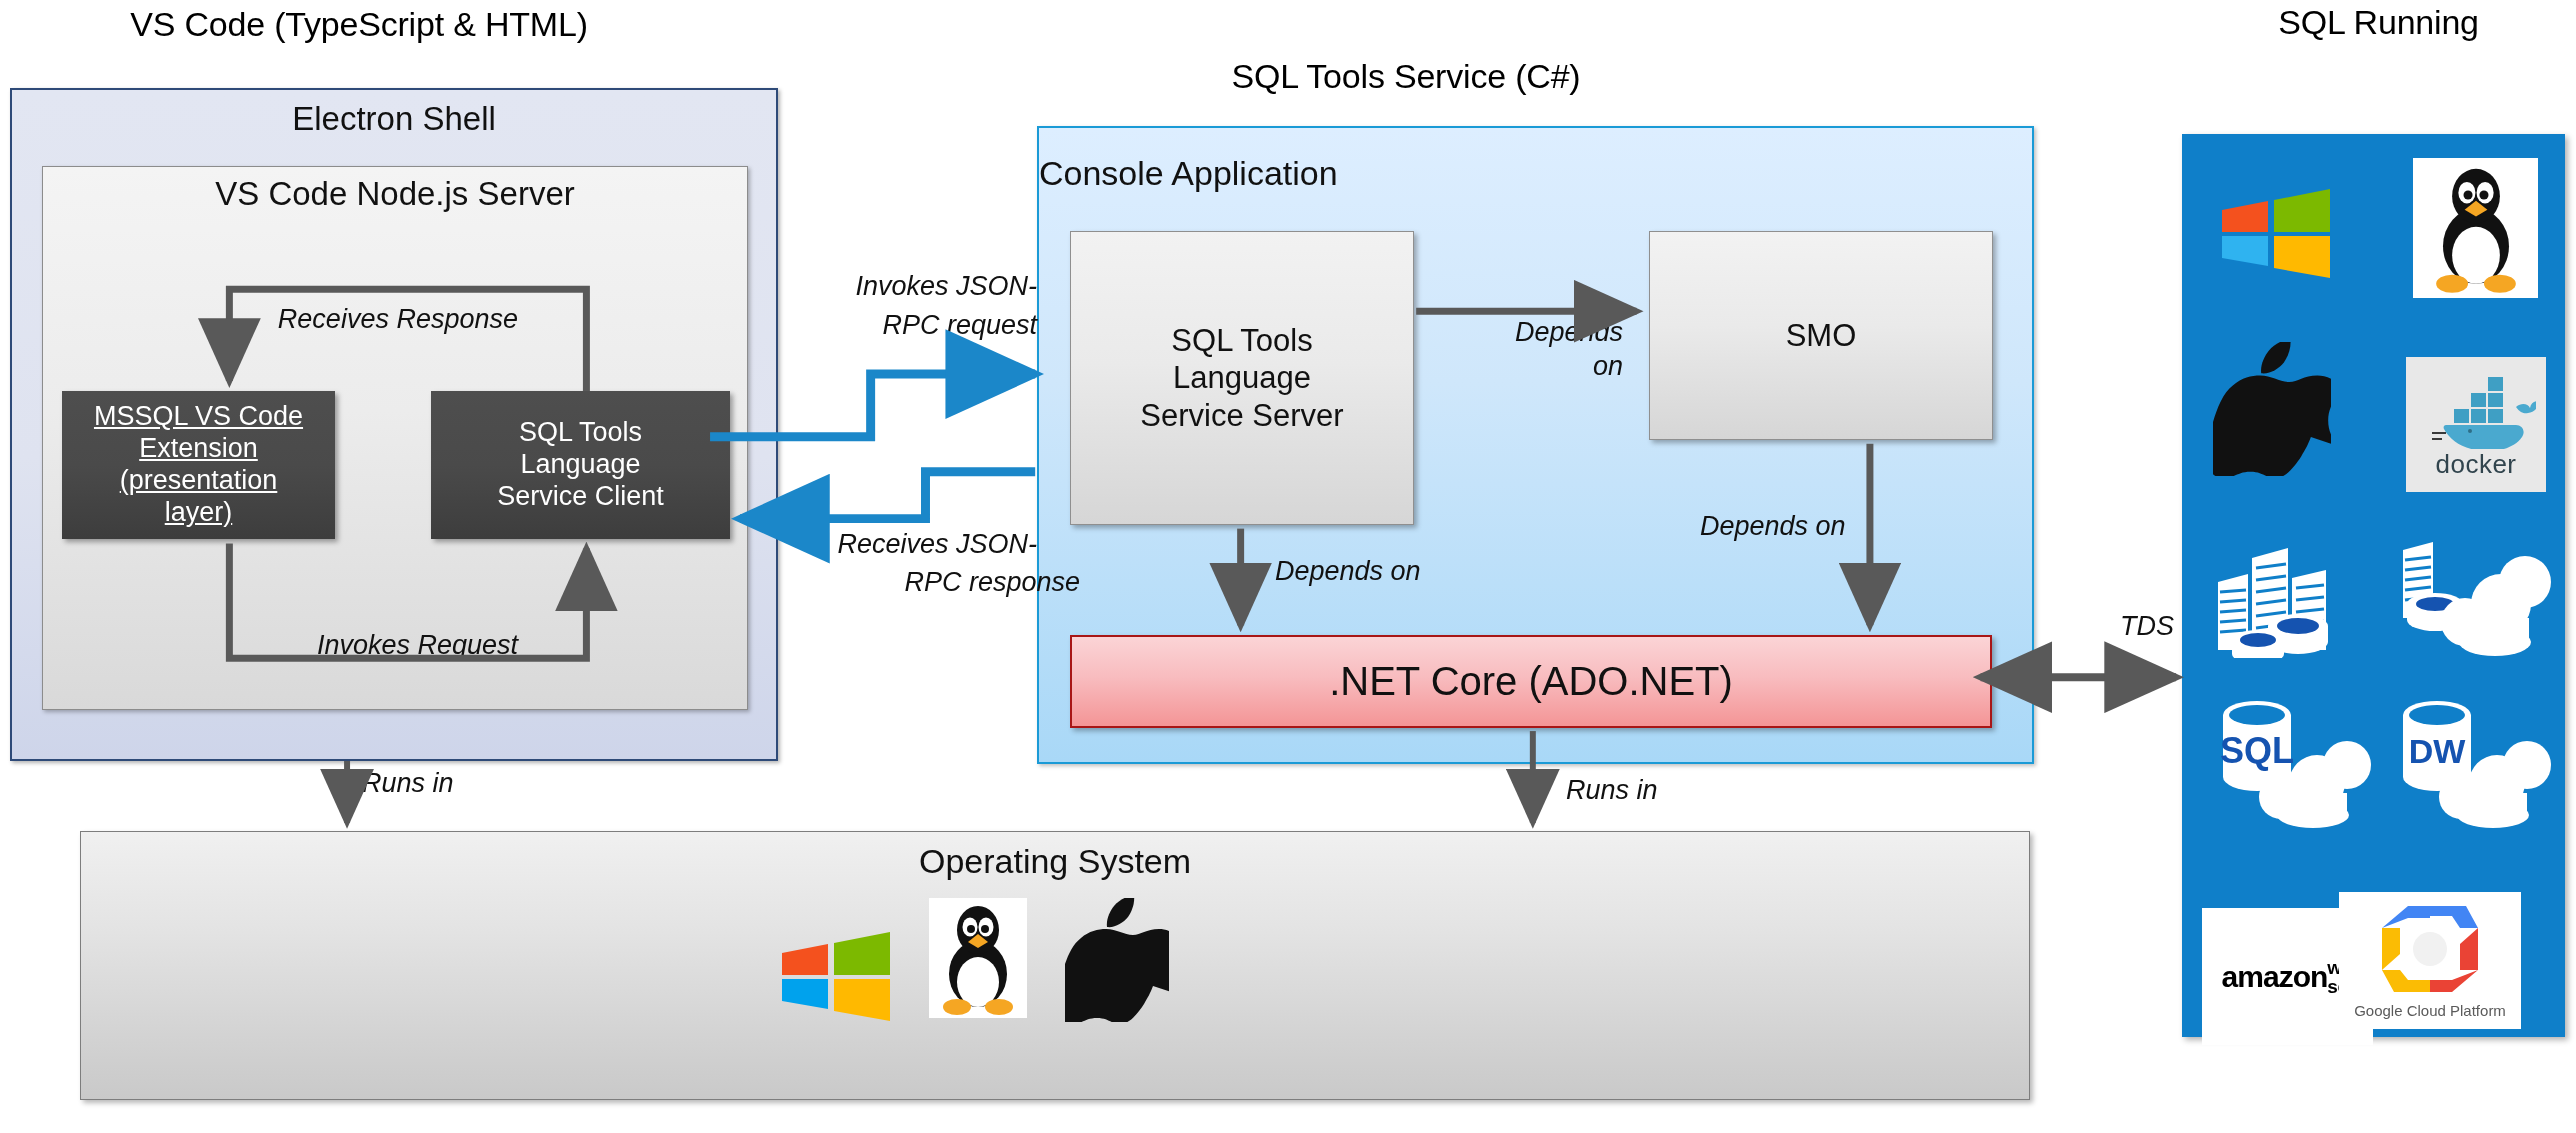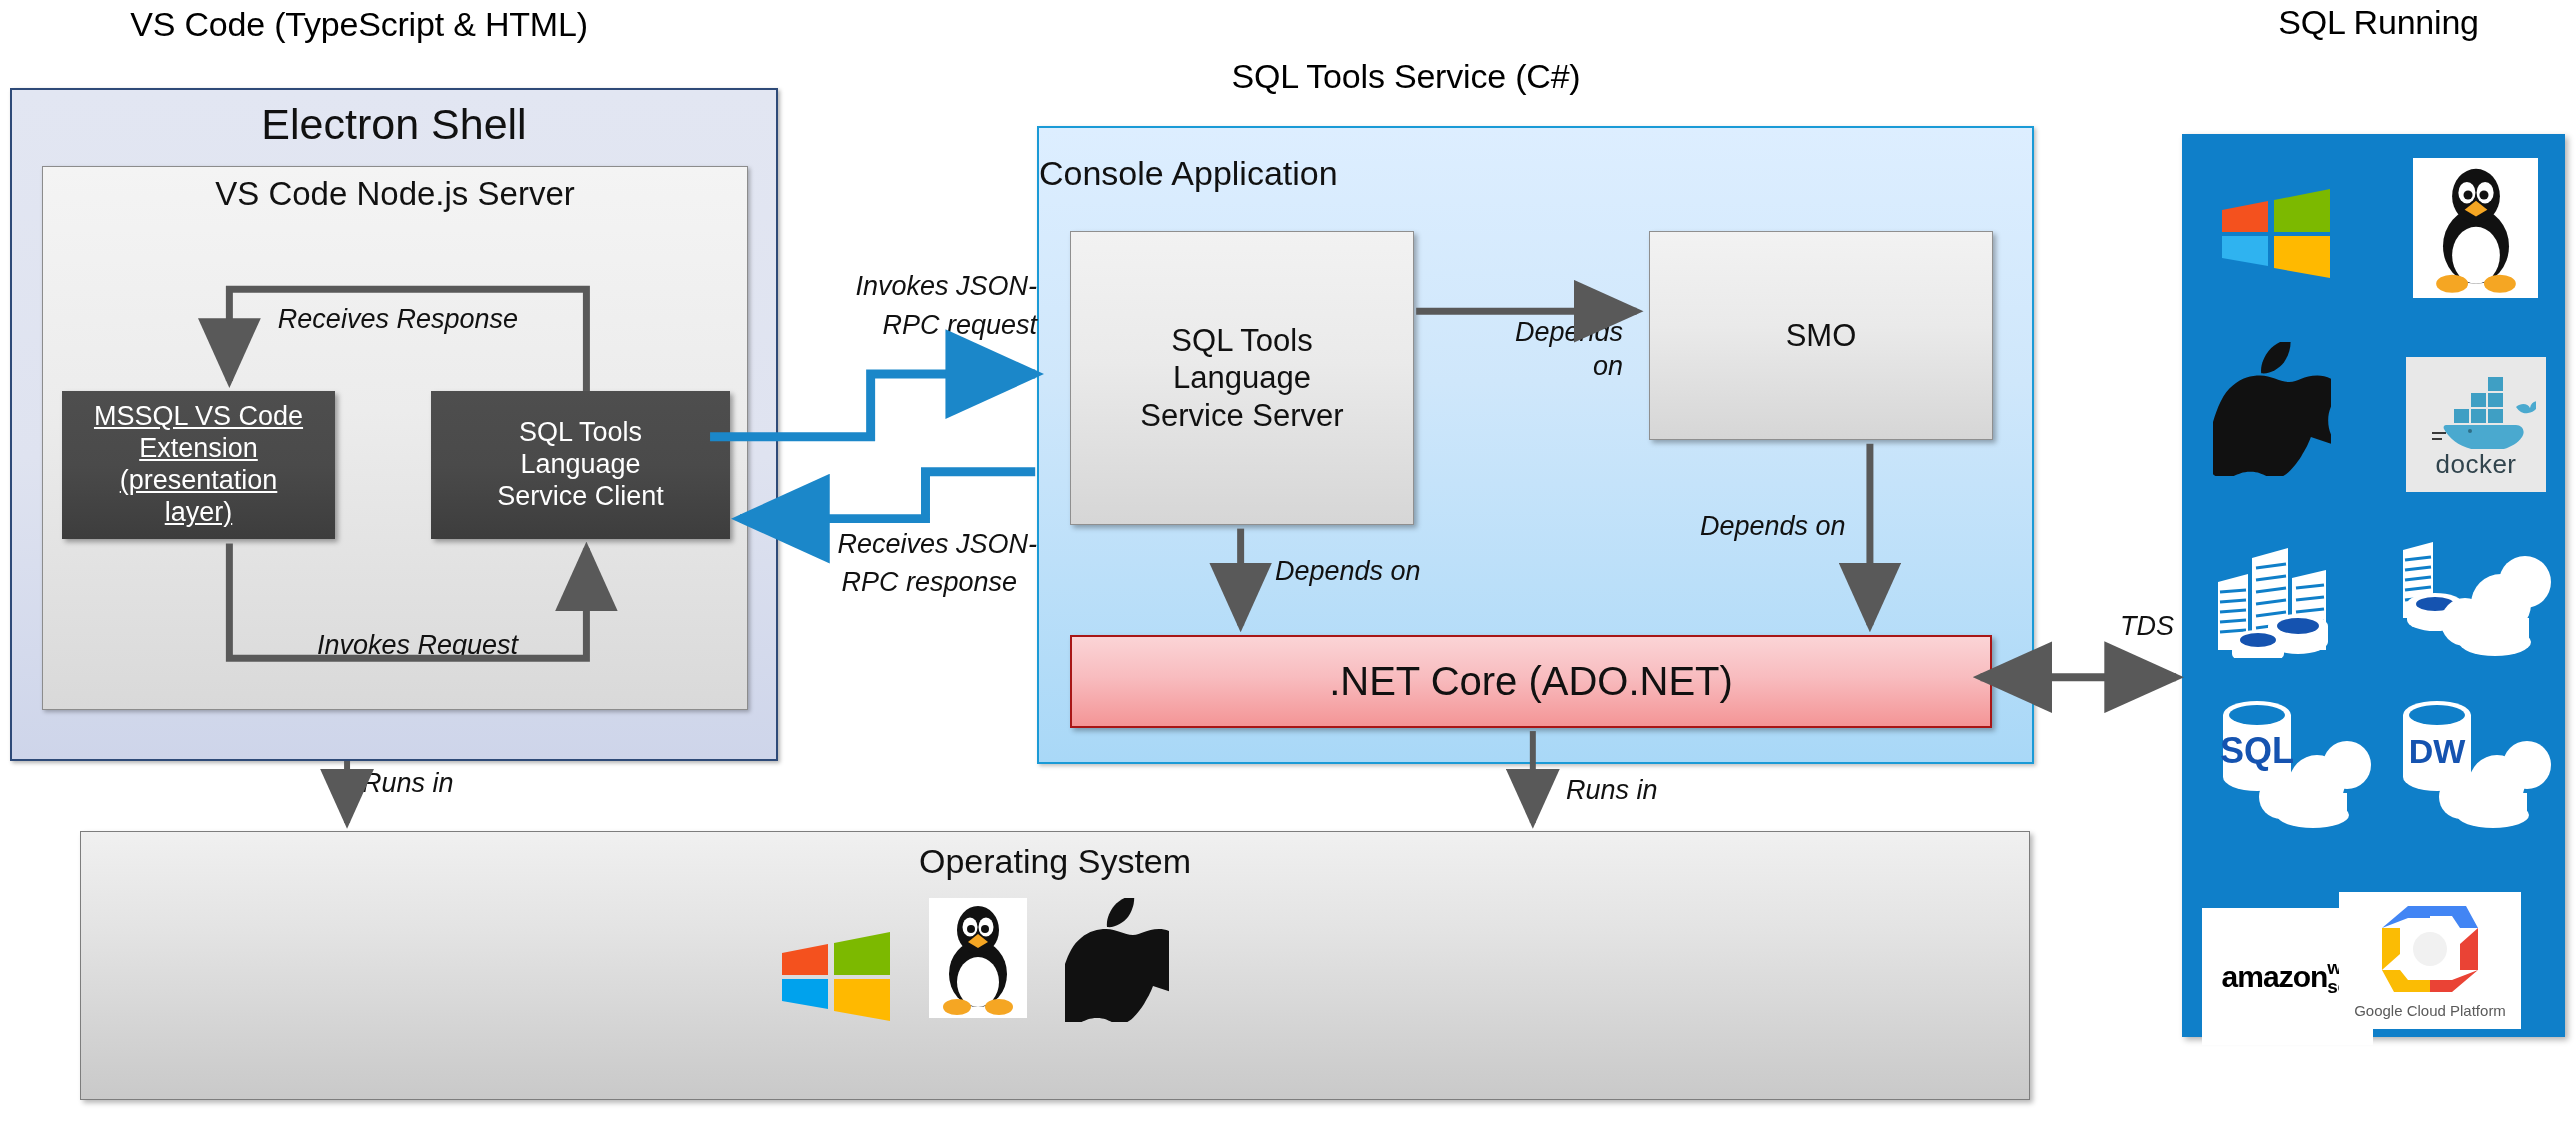--- a/index.html
+++ b/index.html
@@ -21,21 +21,21 @@
     line-height: 1.18; letter-spacing: -0.2px;
   }
 
   
   .electron-shell {
     background: linear-gradient(180deg, #e2e6f2 0%, #dfe3f0 55%, #ced5ea 100%);
     border: 2px solid #2e4a78;
     box-shadow: 2px 2px 4px rgba(0,0,0,0.30);
   }
   .electron-title {
-    font-size: 43px; color: #111; text-align: center; padding-top: 10px;
+    font-size: 33px; color: #111; text-align: center; padding-top: 10px;
   }
   .node-server {
     background: linear-gradient(180deg, #f4f4f4 0%, #ececec 45%, #d9d9d9 100%);
     border: 1px solid #8c8c8c;
     box-shadow: 2px 2px 4px rgba(0,0,0,0.28);
   }
   .node-title { font-size: 33px; color: #111; text-align: center; padding-top: 8px; }
 
   .dark-box {
     background: linear-gradient(180deg, #4e4e4e 0%, #4a4a4a 50%, #3d3d3d 100%);
@@ -164,21 +164,21 @@
   <div class="abs alabel left" style="left:1275px; top:556px; width:279px;">Depends on</div>
 
   <div class="abs alabel left" style="left:1700px; top:511px; width:279px;">Depends on</div>
 
   <div class="abs alabel left" style="left:1566px; top:775px; width:239px;">Runs in</div>
 
   <div class="abs alabel" style="left:788px; top:271px; width:249px;">Invokes JSON-</div>
   <div class="abs alabel" style="left:788px; top:310px; width:249px;">RPC request</div>
 
   <div class="abs alabel" style="left:788px; top:529px; width:249px;">Receives JSON-</div>
-  <div class="abs alabel" style="left:768px; top:567px; width:249px;">RPC response</div>
+  <div class="abs alabel" style="left:831px; top:567px; width:249px;">RPC response</div>
 
   <div class="abs alabel" style="left:2034px; top:611px; width:140px;">TDS</div>
 
   <div class="abs os-box" style="left:80px; top:831px; width:1950px; height:269px;">
     <div class="os-title">Operating System</div>
   </div>
 
   <div class="icon-wrap" style="left:776px; top:920px; width:120px; height:105px;">
     <svg width="120" height="100" viewBox="0 0 120 100">
       <polygon points="6,30 52,21 52,52 6,52" fill="#f4511e"></polygon>

